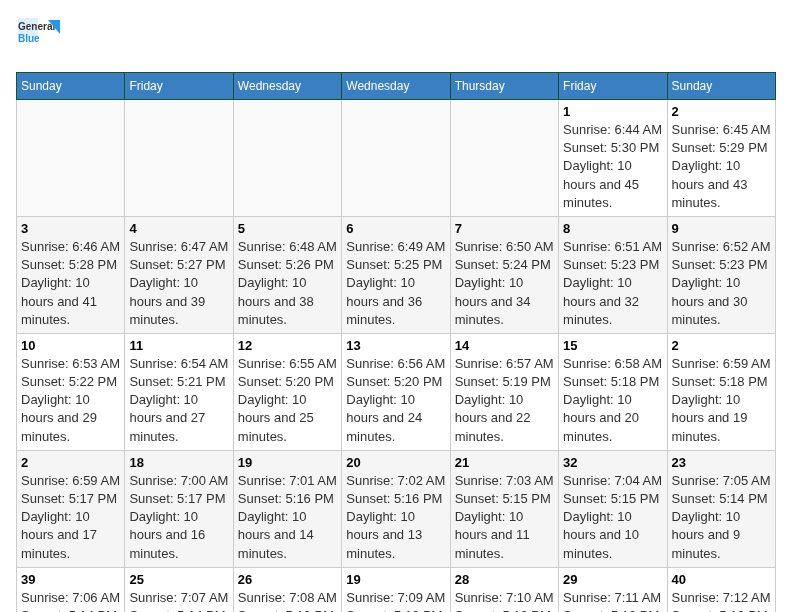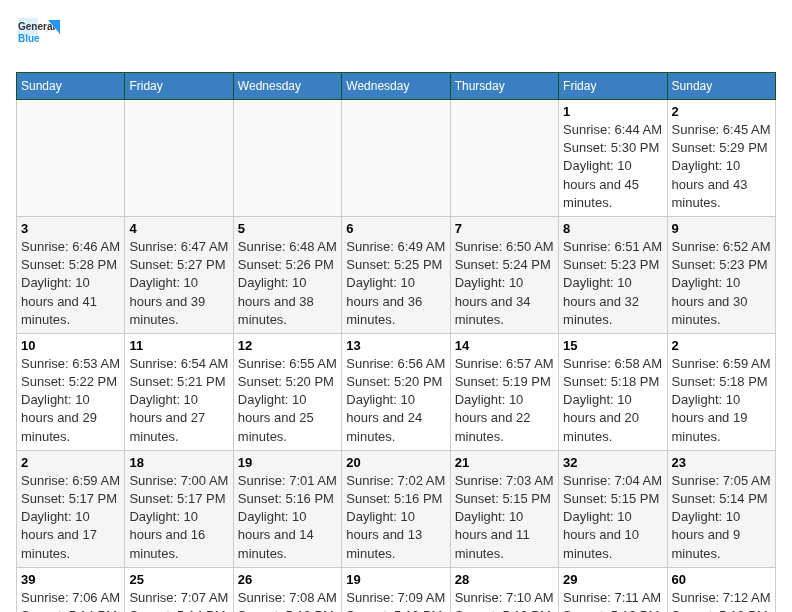--- a/index.html
+++ b/index.html
@@ -231,18 +231,18 @@
         </td>
         <td>
           <span class="day-num">28</span>
           <div class="day-info">Sunrise: 7:10 AM<br>Sunset: 5:13 PM<br>Daylight: 10 hours and 2 minutes.</div>
         </td>
         <td>
           <span class="day-num">29</span>
           <div class="day-info">Sunrise: 7:11 AM<br>Sunset: 5:13 PM<br>Daylight: 10 hours and 1 minute.</div>
         </td>
         <td>
-          <span class="day-num">60</span>
+          <span class="day-num">40</span>
           <div class="day-info">Sunrise: 7:12 AM<br>Sunset: 5:12 PM<br>Daylight: 10 hours and 0 minutes.</div>
         </td>
       </tr>
     </tbody>
 </table>
 
 </body></html>

